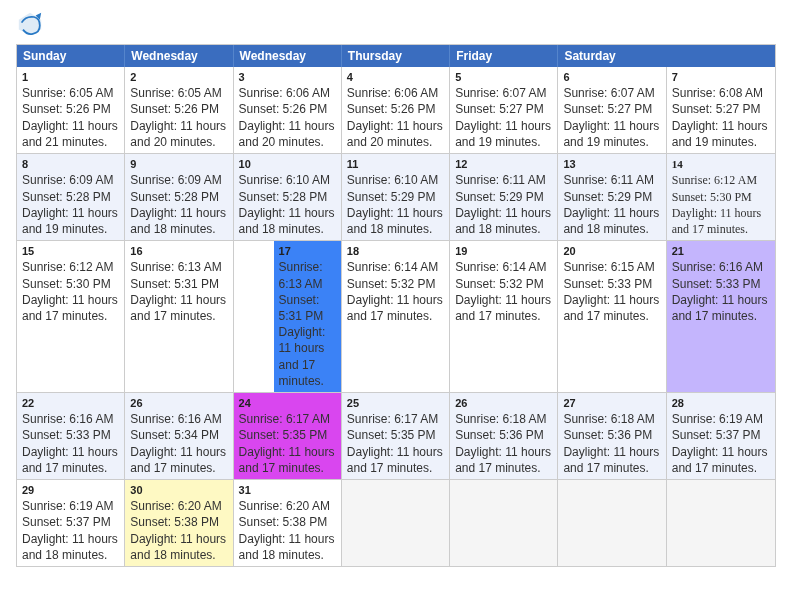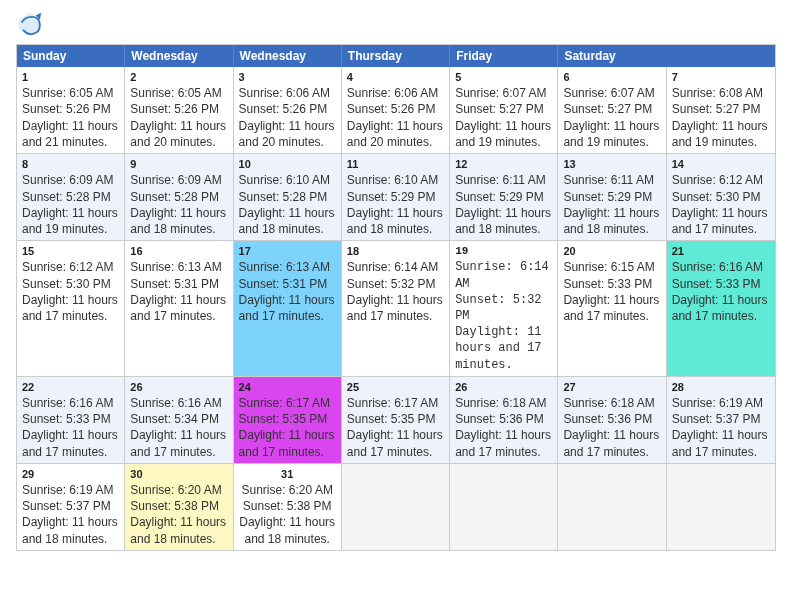--- a/index.html
+++ b/index.html
@@ -200,51 +200,51 @@
             <div class="day-info">Sunrise: 6:10 AM<br>Sunset: 5:29 PM<br>Daylight: 11 hours and 18 minutes.</div>
           </div>
           <div class="cal-cell" style="background: rgb(238, 242, 251);">
             <span class="day-num">12</span>
             <div class="day-info">Sunrise: 6:11 AM<br>Sunset: 5:29 PM<br>Daylight: 11 hours and 18 minutes.</div>
           </div>
           <div class="cal-cell" style="background: rgb(238, 242, 251);">
             <span class="day-num">13</span>
             <div class="day-info">Sunrise: 6:11 AM<br>Sunset: 5:29 PM<br>Daylight: 11 hours and 18 minutes.</div>
           </div>
-          <div class="cal-cell" style="background: rgb(238, 242, 251);">
+          <div class="cal-cell" style="background: rgb(238, 242, 251); font-family: Liberation Serif, serif;">
             <span class="day-num">14</span>
             <div class="day-info">Sunrise: 6:12 AM<br>Sunset: 5:30 PM<br>Daylight: 11 hours and 17 minutes.</div>
           </div>
         </div>
         <div class="cal-row">
           <div class="cal-cell" style="background: rgb(255, 255, 255);">
             <span class="day-num">15</span>
             <div class="day-info">Sunrise: 6:12 AM<br>Sunset: 5:30 PM<br>Daylight: 11 hours and 17 minutes.</div>
           </div>
           <div class="cal-cell" style="background: rgb(255, 255, 255);">
             <span class="day-num">16</span>
             <div class="day-info">Sunrise: 6:13 AM<br>Sunset: 5:31 PM<br>Daylight: 11 hours and 17 minutes.</div>
           </div>
-          <div class="cal-cell" style="background: #7dd3fc;">
+          <div class="cal-cell" style="background: #3b82f6; margin-left: 40px;">
             <span class="day-num">17</span>
             <div class="day-info">Sunrise: 6:13 AM<br>Sunset: 5:31 PM<br>Daylight: 11 hours and 17 minutes.</div>
           </div>
           <div class="cal-cell" style="background: rgb(255, 255, 255);">
             <span class="day-num">18</span>
             <div class="day-info">Sunrise: 6:14 AM<br>Sunset: 5:32 PM<br>Daylight: 11 hours and 17 minutes.</div>
           </div>
-          <div class="cal-cell" style="background: rgb(255, 255, 255); font-family: Liberation Mono, monospace;">
+          <div class="cal-cell" style="background: rgb(255, 255, 255);">
             <span class="day-num">19</span>
             <div class="day-info">Sunrise: 6:14 AM<br>Sunset: 5:32 PM<br>Daylight: 11 hours and 17 minutes.</div>
           </div>
           <div class="cal-cell" style="background: rgb(255, 255, 255);">
             <span class="day-num">20</span>
             <div class="day-info">Sunrise: 6:15 AM<br>Sunset: 5:33 PM<br>Daylight: 11 hours and 17 minutes.</div>
           </div>
-          <div class="cal-cell" style="background: #5eead4;">
+          <div class="cal-cell" style="background: #c4b5fd;">
             <span class="day-num">21</span>
             <div class="day-info">Sunrise: 6:16 AM<br>Sunset: 5:33 PM<br>Daylight: 11 hours and 17 minutes.</div>
           </div>
         </div>
         <div class="cal-row">
           <div class="cal-cell" style="background: rgb(238, 242, 251);">
             <span class="day-num">22</span>
             <div class="day-info">Sunrise: 6:16 AM<br>Sunset: 5:33 PM<br>Daylight: 11 hours and 17 minutes.</div>
           </div>
           <div class="cal-cell" style="background: rgb(238, 242, 251);">
@@ -274,21 +274,21 @@
         </div>
         <div class="cal-row">
           <div class="cal-cell" style="background: rgb(255, 255, 255);">
             <span class="day-num">29</span>
             <div class="day-info">Sunrise: 6:19 AM<br>Sunset: 5:37 PM<br>Daylight: 11 hours and 18 minutes.</div>
           </div>
           <div class="cal-cell" style="background: #fef9c3;">
             <span class="day-num">30</span>
             <div class="day-info">Sunrise: 6:20 AM<br>Sunset: 5:38 PM<br>Daylight: 11 hours and 18 minutes.</div>
           </div>
-          <div class="cal-cell" style="background: rgb(255, 255, 255); text-align: center;">
+          <div class="cal-cell" style="background: rgb(255, 255, 255);">
             <span class="day-num">31</span>
             <div class="day-info">Sunrise: 6:20 AM<br>Sunset: 5:38 PM<br>Daylight: 11 hours and 18 minutes.</div>
           </div>
           <div class="cal-cell empty"></div>
           <div class="cal-cell empty"></div>
           <div class="cal-cell empty"></div>
           <div class="cal-cell empty"></div>
         </div>
       </div>
   </div>

